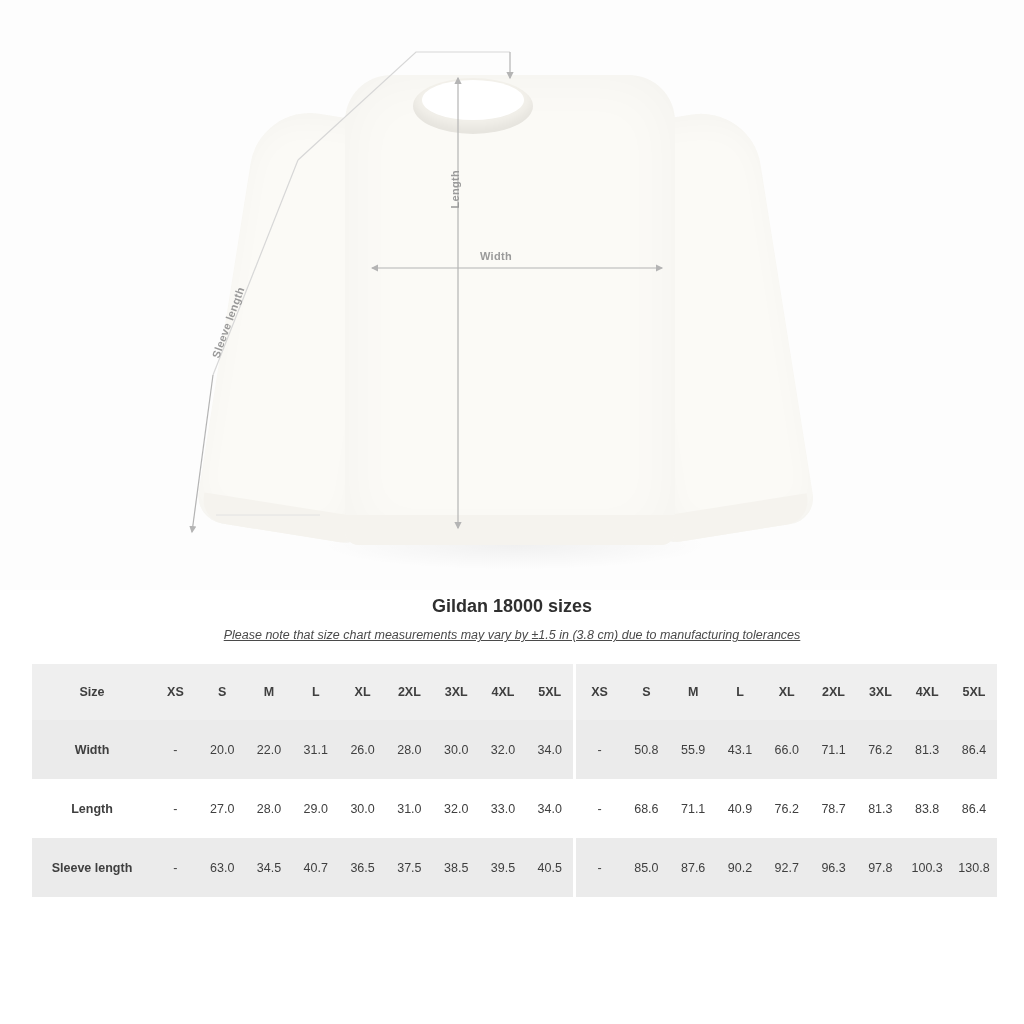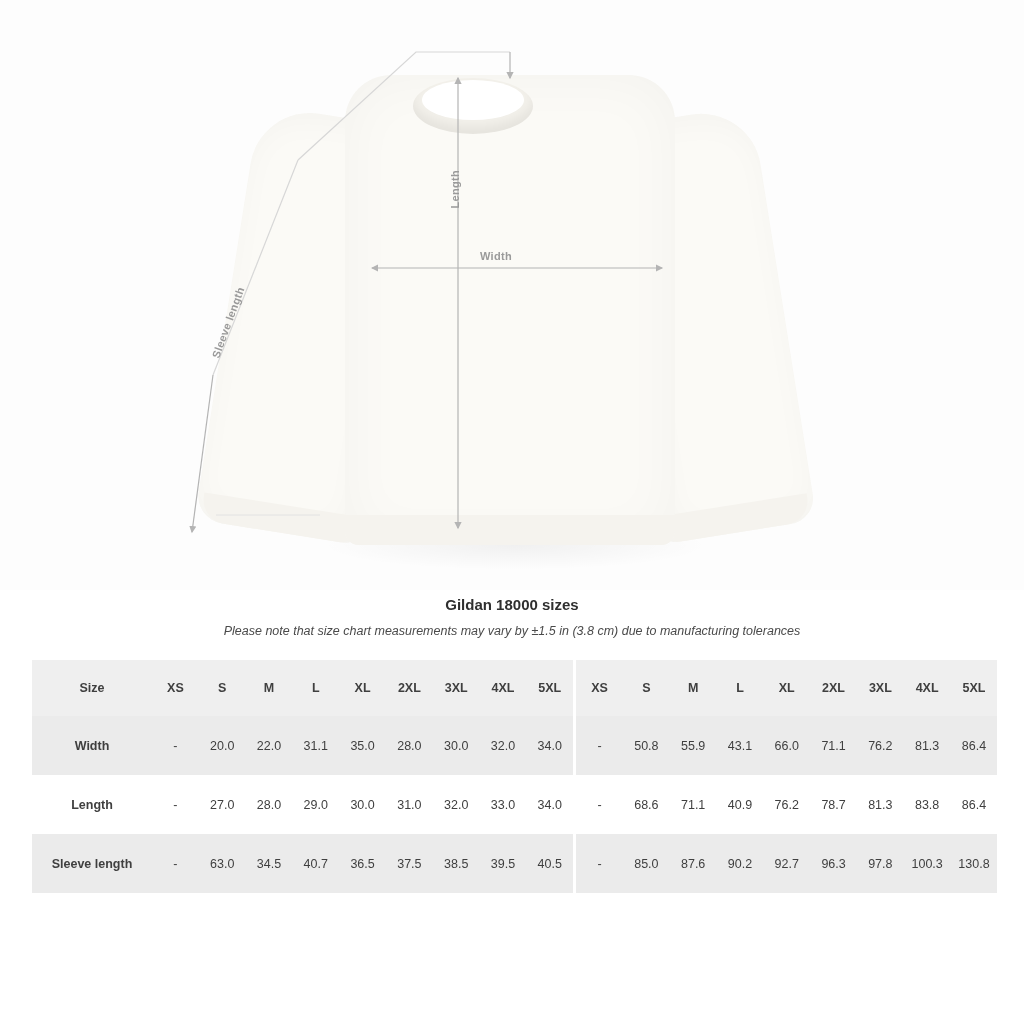--- a/index.html
+++ b/index.html
@@ -145,31 +145,32 @@
     left: 52px;
     top: 265px;
     writing-mode: vertical-rl;
     transform: rotate(200deg);
     transform-origin: center;
   }
 
   
   .title {
     text-align: center;
-    font-size: 15px;
+    font-size: 18px;
     font-weight: bold;
     color: #2f2f2f;
     margin-top: 6px;
   }
   .subtitle {
     text-align: center;
     font-size: 12.5px;
     font-style: italic;
     color: #4a4a4a;
     margin-top: 11px;
+    text-decoration: underline;
   }
 
   
   .table-wrap {
     margin: 22px 32px 0 32px;
   }
   table.size-table {
     border-collapse: collapse;
     width: 960px;
     table-layout: fixed;
@@ -296,21 +297,21 @@
           <th>3XL</th>
           <th>4XL</th>
           <th>5XL</th>
         </tr>
         <tr class="data-row shade">
           <td class="firstcol lbl-cell rowlabel">Width</td>
           <td>-</td>
           <td>20.0</td>
           <td>22.0</td>
           <td>31.1</td>
-          <td>35.0</td>
+          <td>26.0</td>
           <td>28.0</td>
           <td>30.0</td>
           <td>32.0</td>
           <td>34.0</td>
           <td class="divider-col"></td>
           <td>-</td>
           <td>50.8</td>
           <td>55.9</td>
           <td>43.1</td>
           <td>66.0</td>

